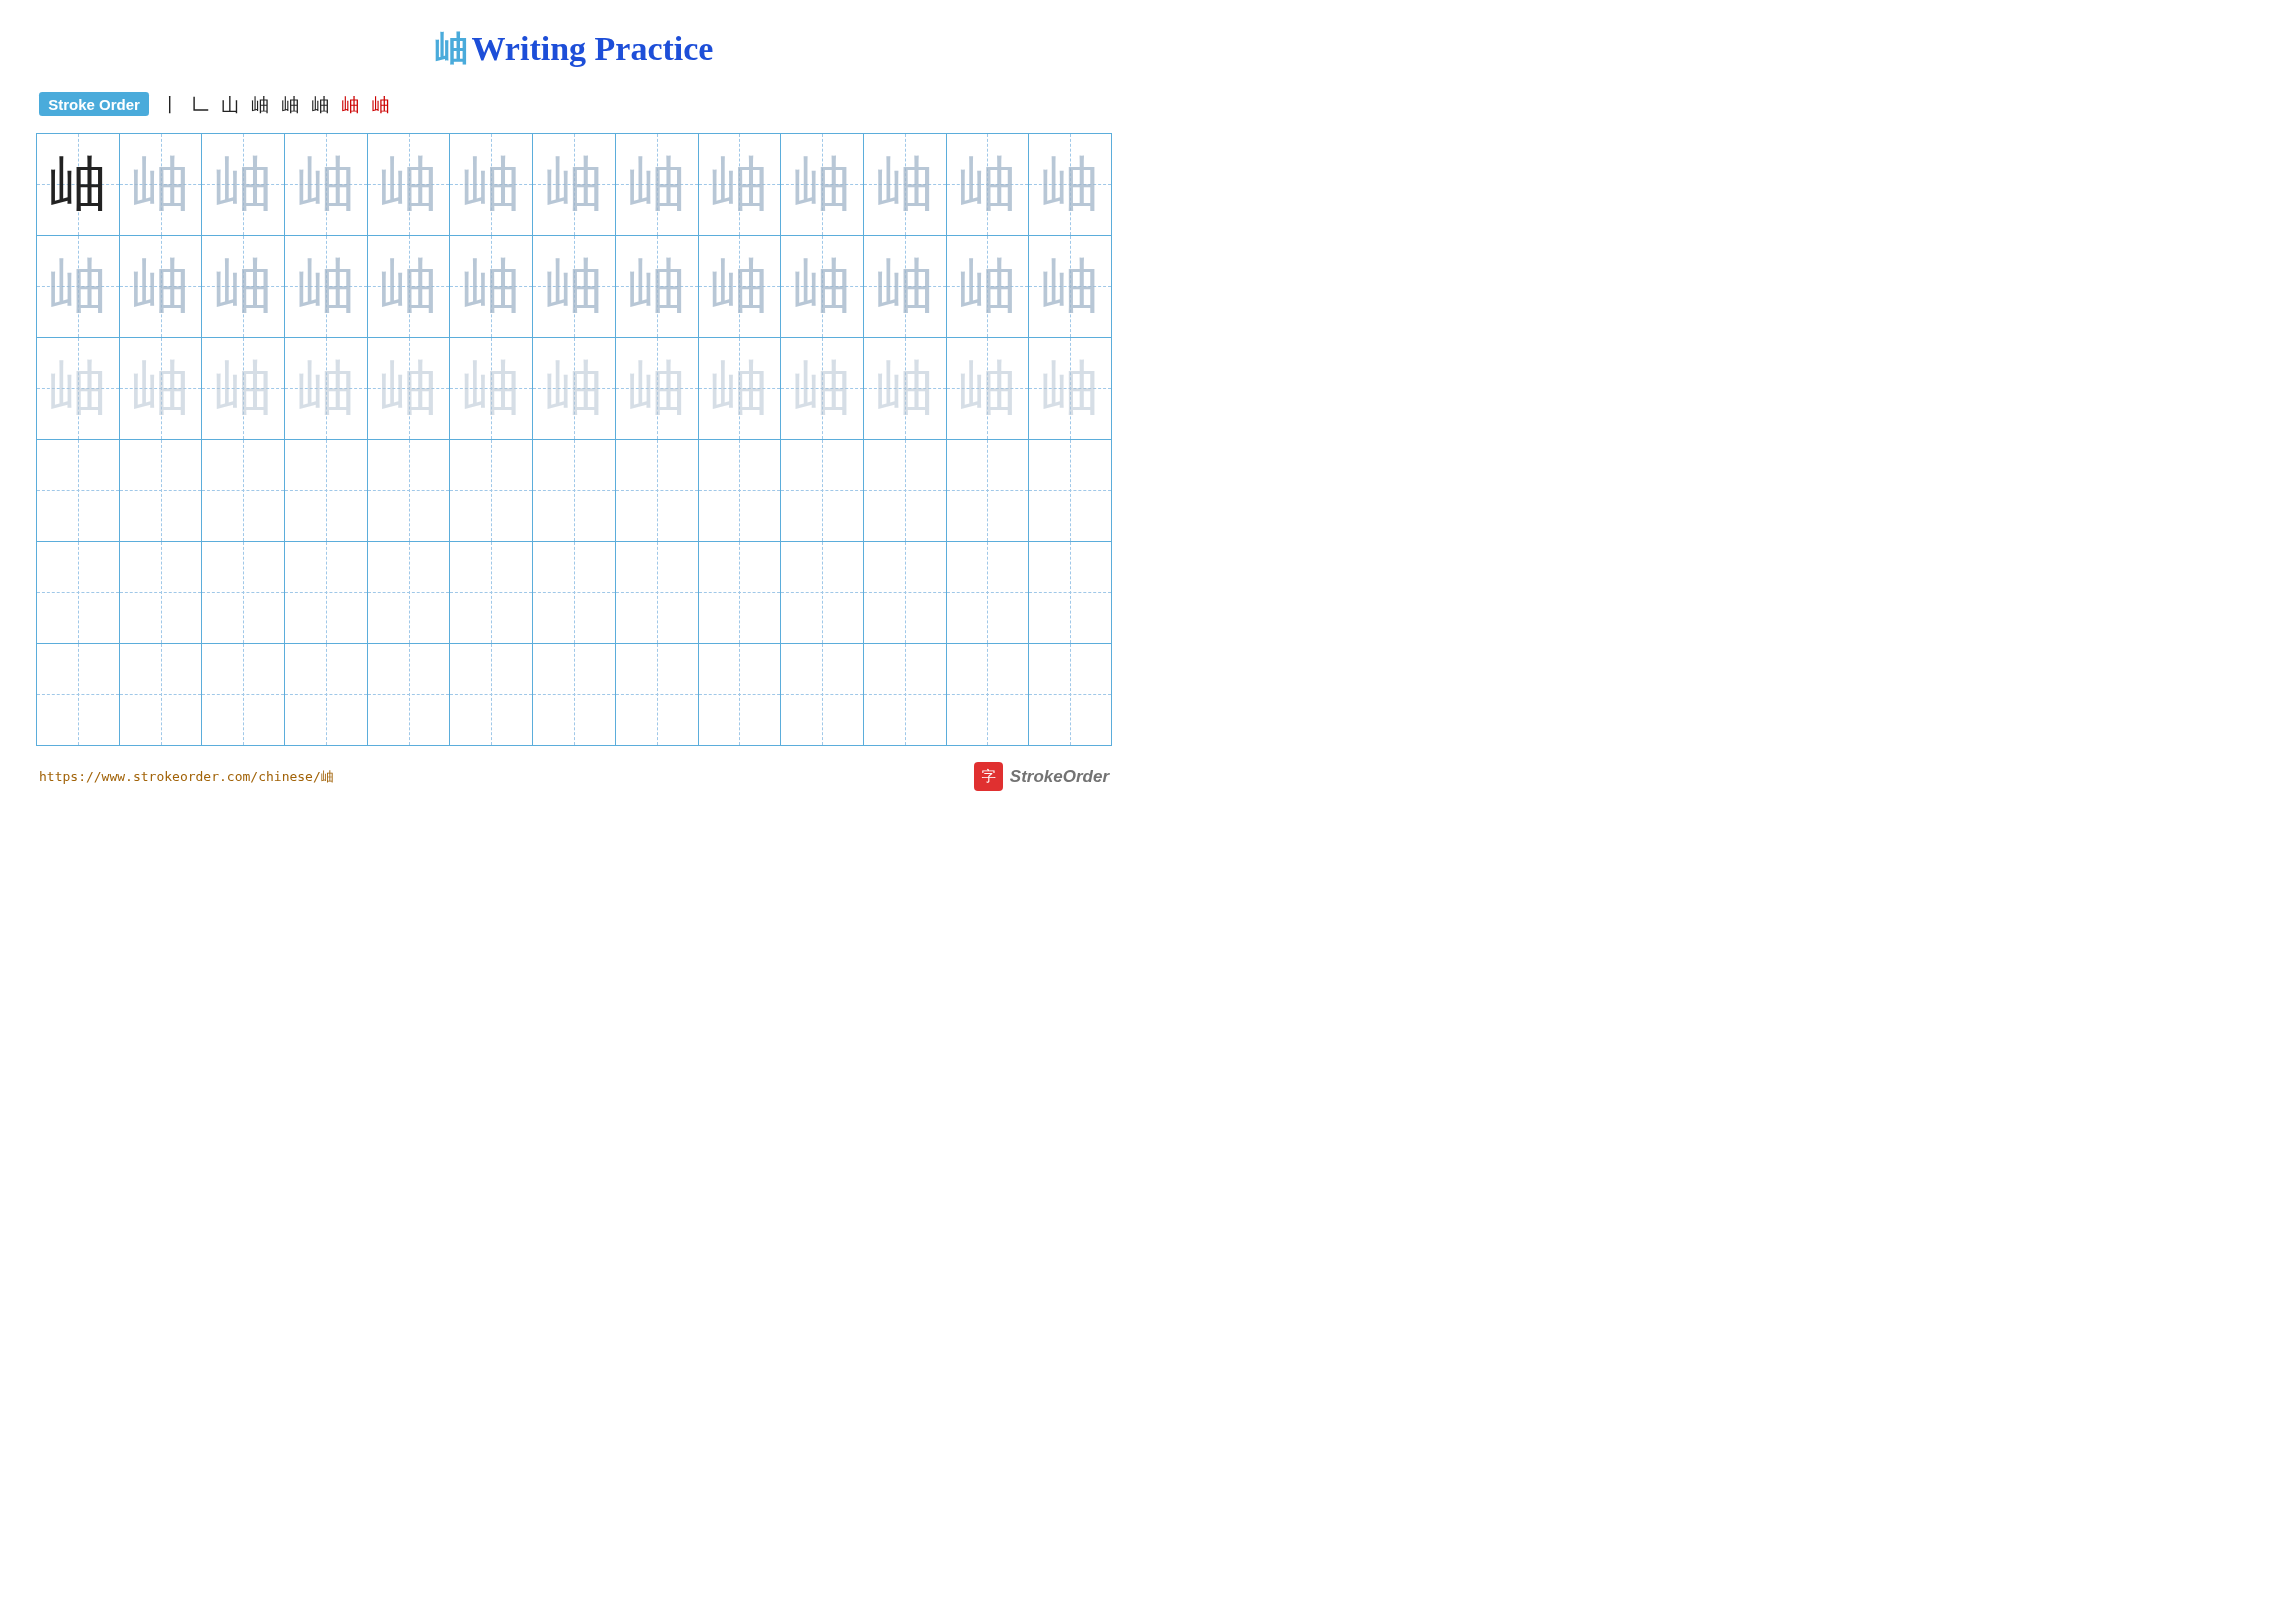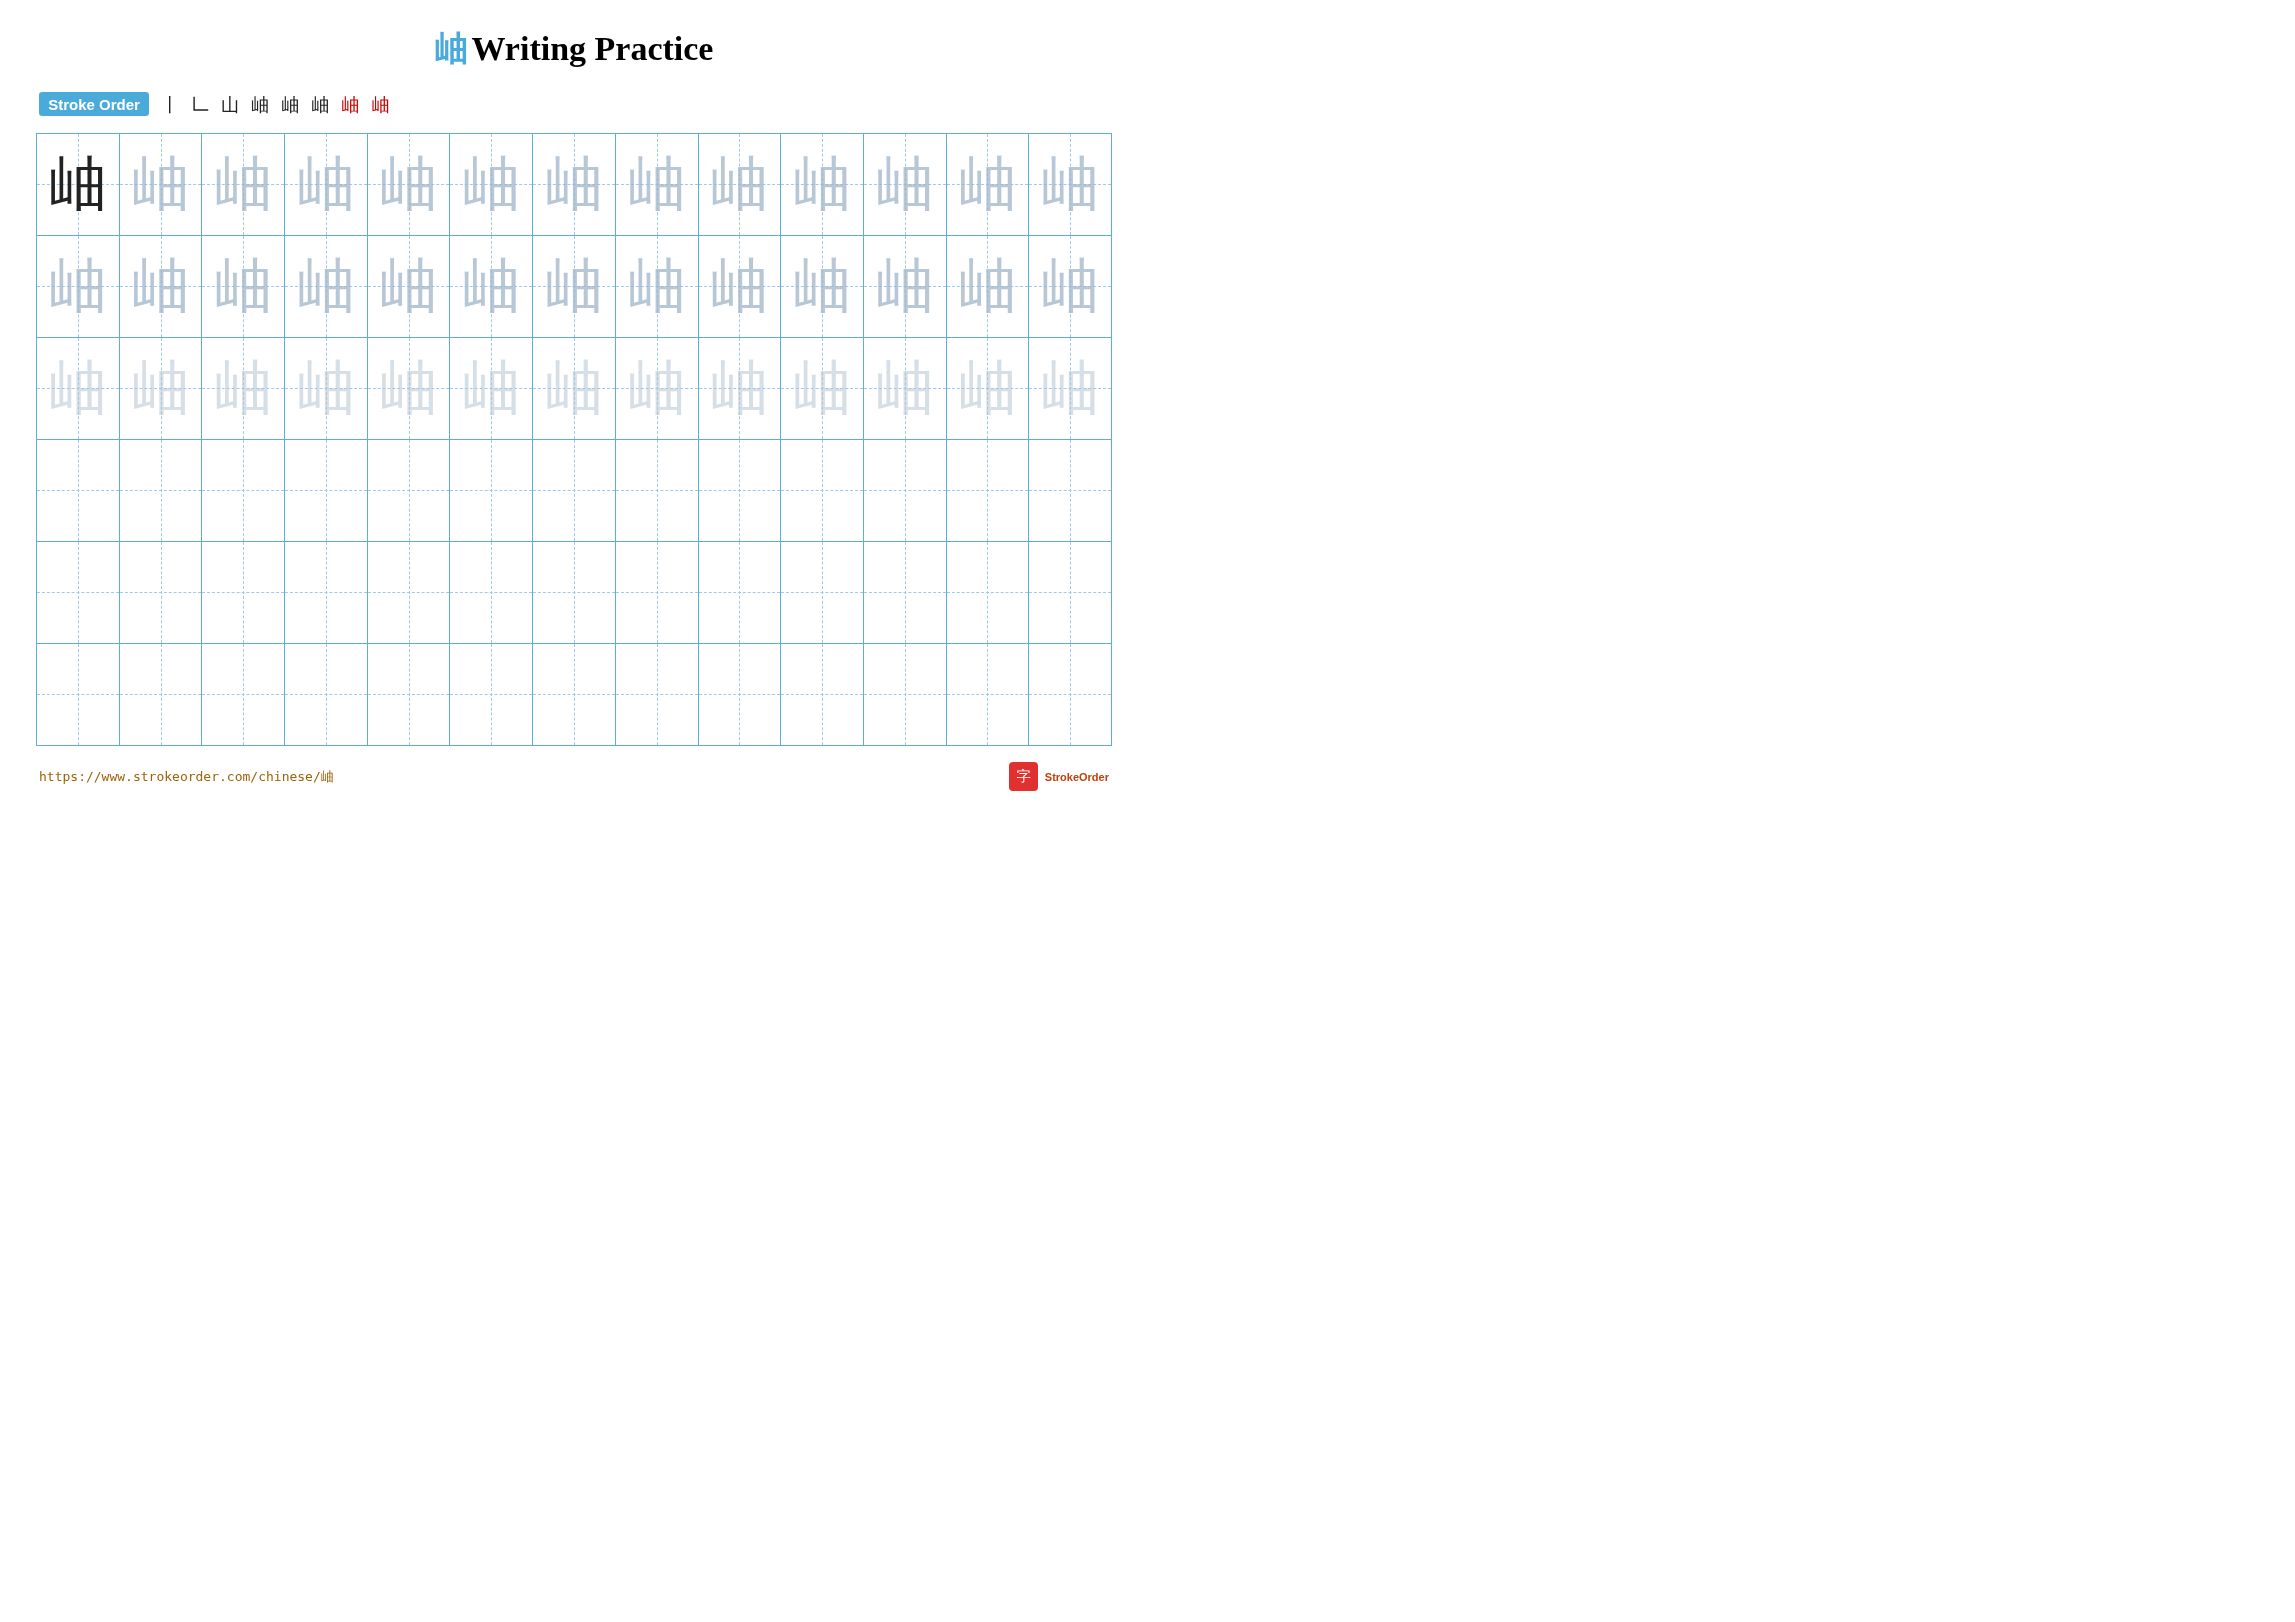--- a/index.html
+++ b/index.html
@@ -18,21 +18,21 @@
       margin-bottom: 13px;
     }
 
     .title-char {
       color: #4aabdb;
       font-size: 34px;
       font-weight: bold;
     }
 
     .title-text {
-      color: #000000;
+      color: #1d4ed8;
       font-size: 34px;
       font-weight: bold;
       font-family: Georgia, serif;
     }
 
     .stroke-order-row {
       display: flex;
       align-items: center;
       padding: 6.5px 39px;
       margin-bottom: 9.8px;
@@ -160,24 +160,25 @@
       border-radius: 3.9px;
       display: flex;
       align-items: center;
       justify-content: center;
       color: white;
       font-size: 14.4px;
       font-family: 'SimSun', serif;
     }
 
     .logo-text {
-      font-size: 11px;
+      font-size: 17px;
       font-weight: bold;
-      color: #c2410c;
+      color: #737373;
       font-family: sans-serif;
+      font-style: italic;
     }
   </style>
 </head>
 <body>
 
 <div class="page-title">
   <span class="title-char">岫</span>
   <span class="title-text"> Writing Practice</span>
 </div>
 

